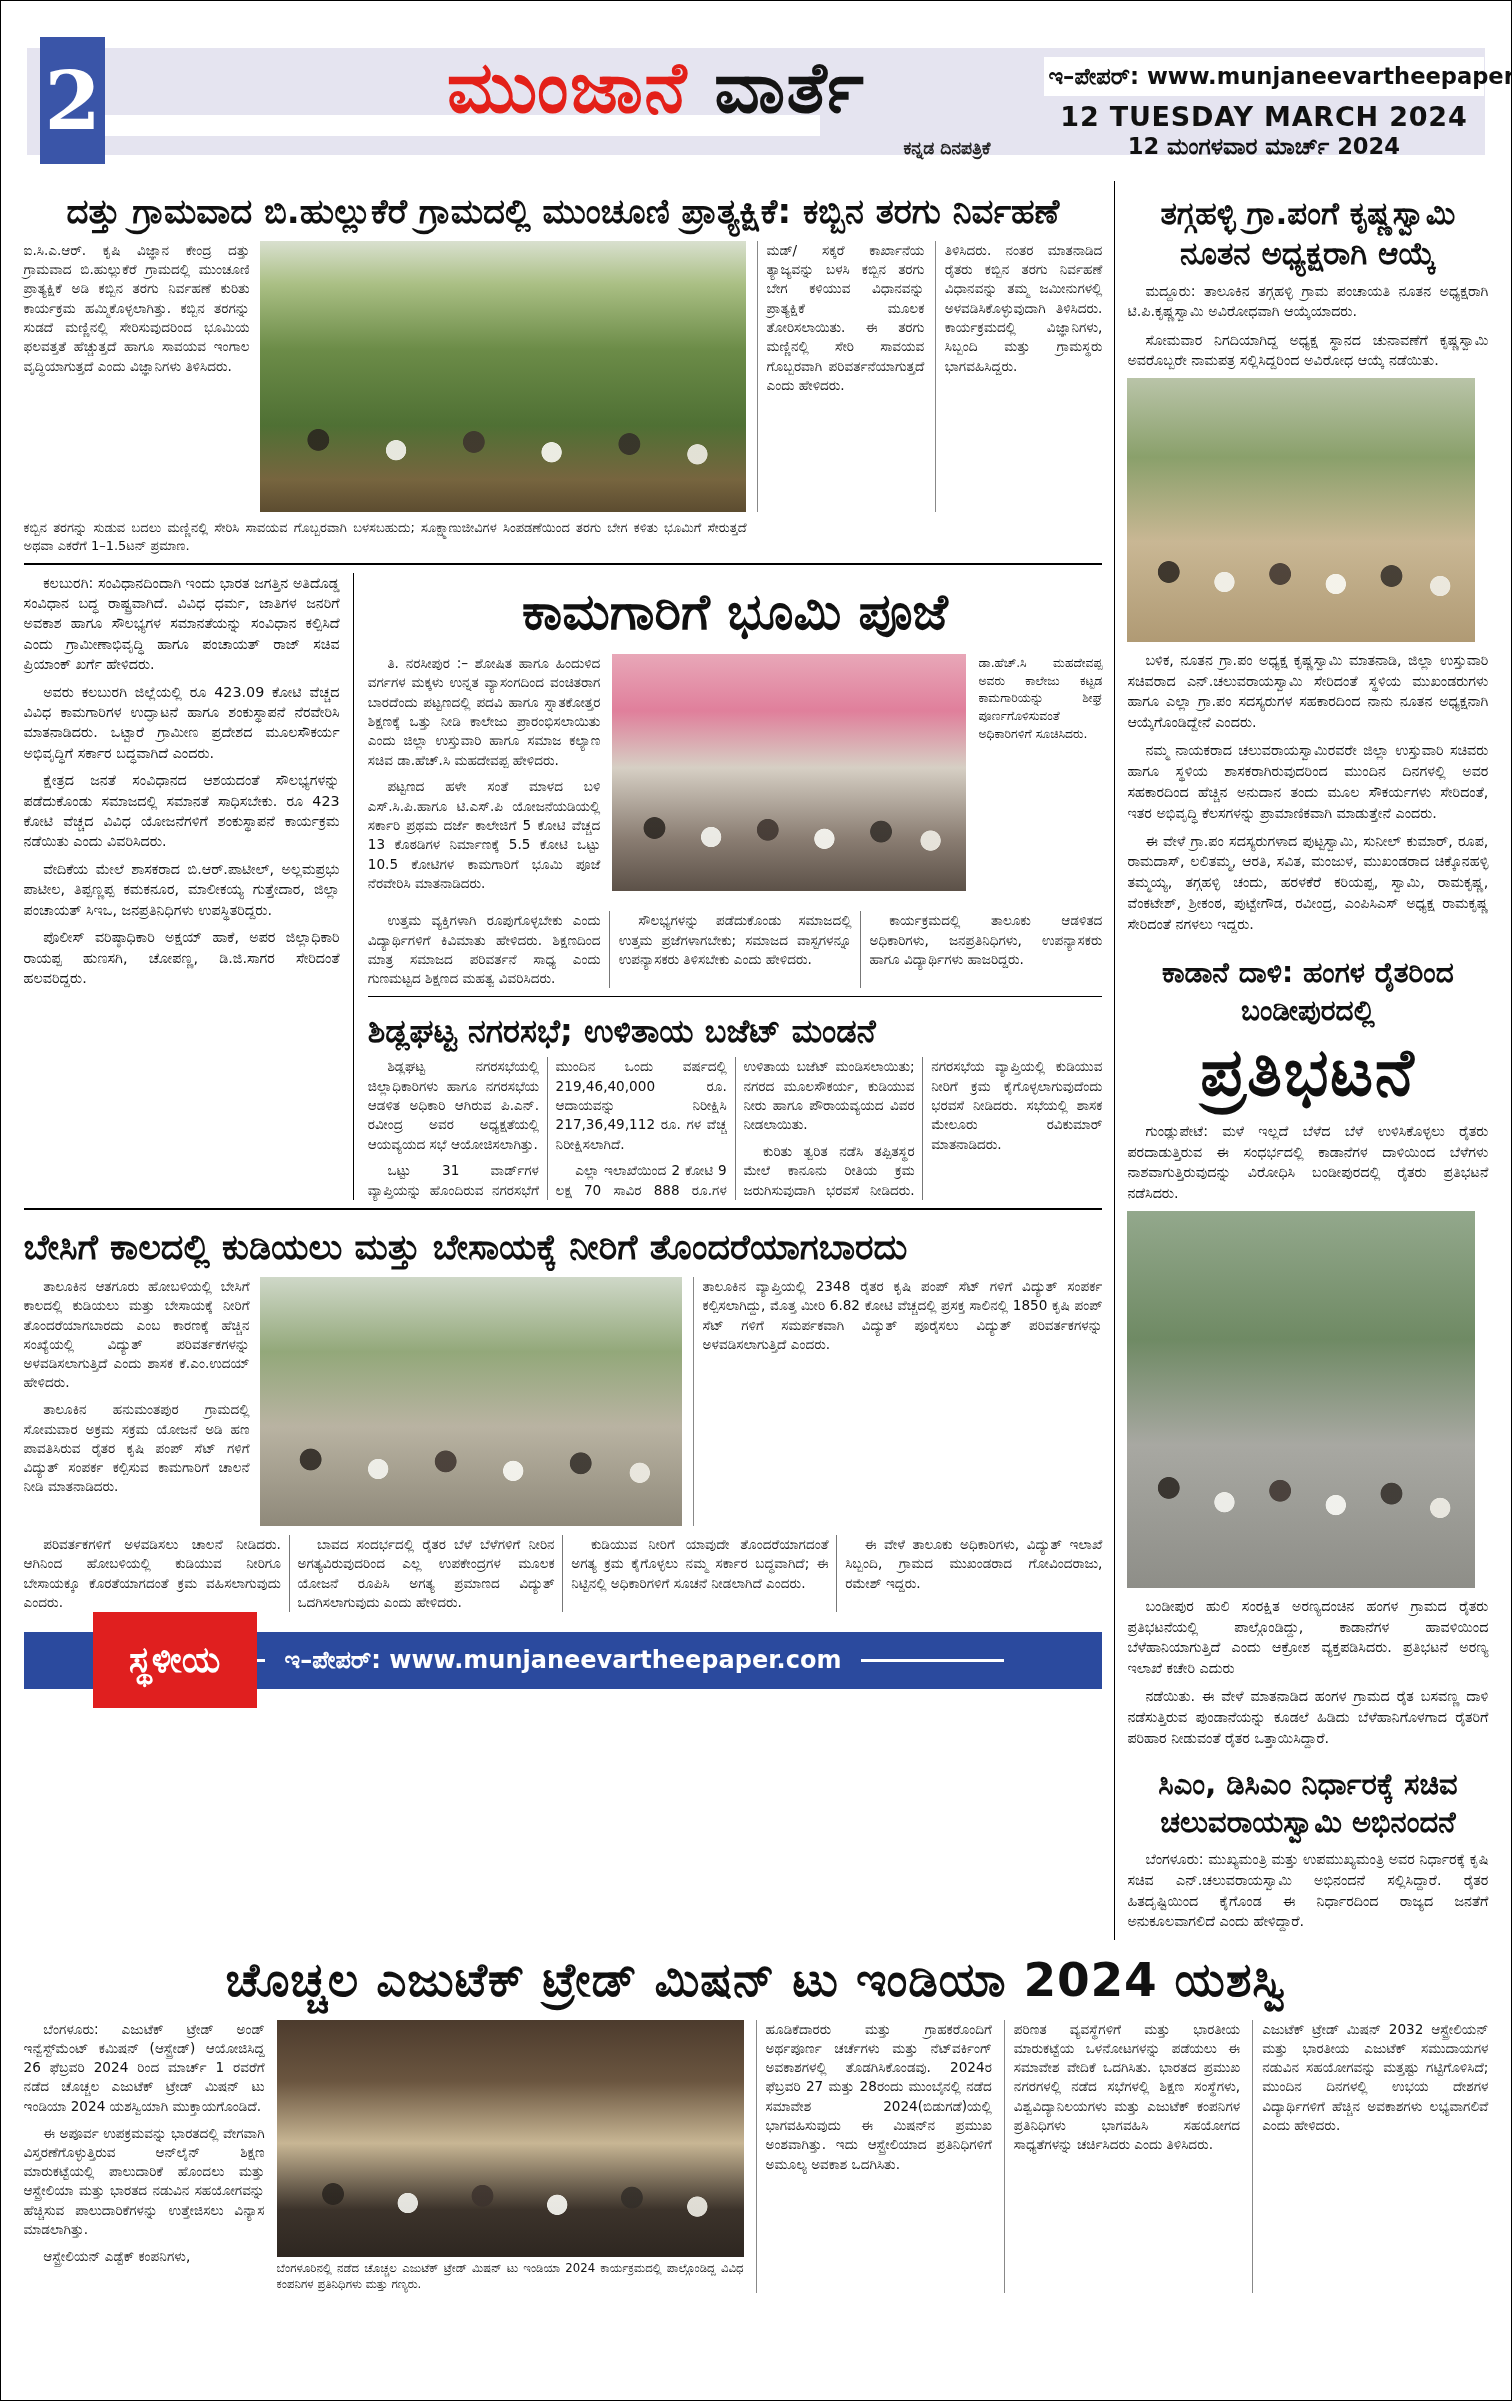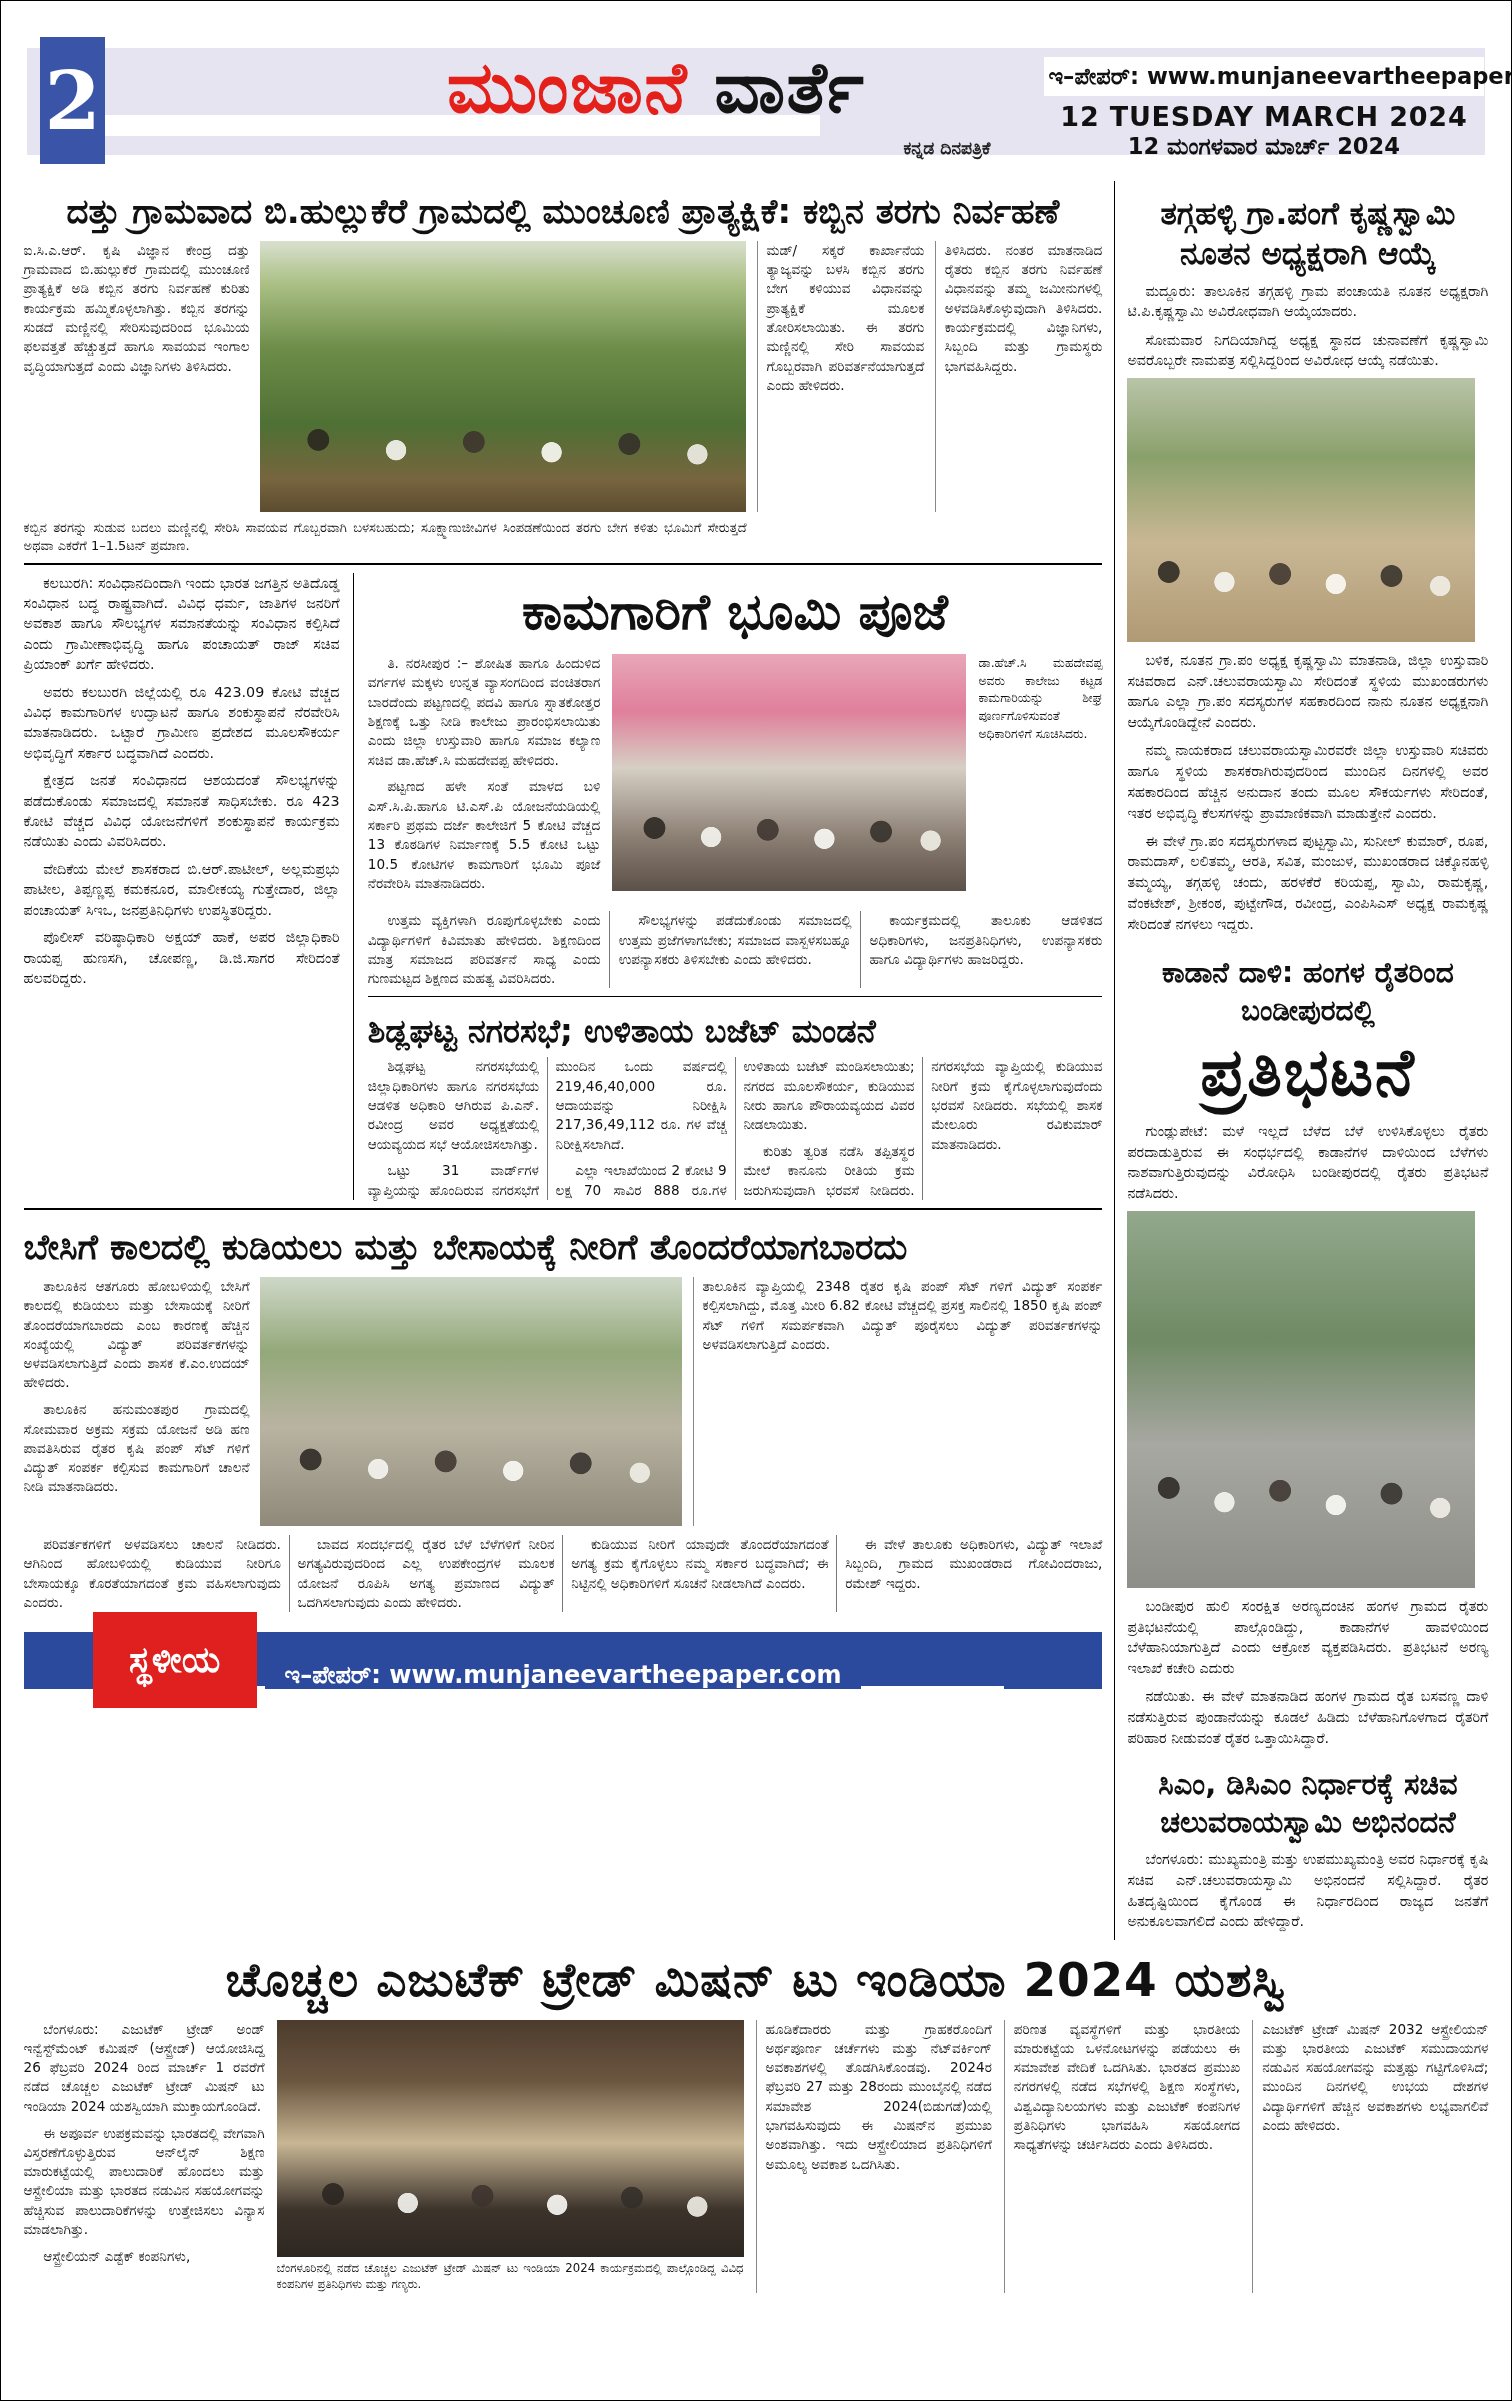--- a/index.html
+++ b/index.html
@@ -71,21 +71,21 @@
   .shidla-h{font-size:32px;font-weight:bold;padding:7.5px 0 7.5px;}
   .cols4{columns:4;column-gap:16.6px;column-rule:0.8px solid #777;}
   
   .besige-h{font-size:35px;font-weight:bold;padding:9px 0 9px;line-height:1.2;}
   .besige-row{display:flex;gap:10.5px;}
   .besige-col1{width:226px;flex:none;}
   .besige-col{flex:1;border-left:0.8px solid #888;padding-left:9px;}
   .besige-under{columns:4;column-gap:16.6px;column-rule:0.8px solid #777;margin-top:9px;}
   
   .banner{position:relative;height:57px;background:#2b4a9e;margin:19.6px 0 4.5px 0;
-    display:flex;align-items:flex-end;justify-content:center;gap:20px;}
+    display:flex;align-items:center;justify-content:center;gap:20px;}
   .banner-label{position:absolute;left:69px;top:-19.6px;width:164px;height:96px;background:#e01f1f;
     color:#fff;display:flex;align-items:center;justify-content:center;font-size:36px;font-weight:bold;}
   .banner-url{color:#fff;font-size:24px;font-weight:bold;white-space:nowrap;}
   .dashline{width:143px;height:3px;background:#fff;}
   
   .tagga-h{font-size:31px;font-weight:bold;text-align:center;line-height:1.3;padding:12px 0 7.5px;}
   .rail-txt{font-size:14.3px;line-height:1.45;text-align:justify;}
   .rail-txt p{margin:0 0 7.5px;text-indent:18px;}
   .kadane-small{font-size:28px;font-weight:bold;text-align:center;line-height:1.35;padding:12px 0 3px;}
   .kadane-big{font-size:66px;font-weight:bold;text-align:center;letter-spacing:1.5px;padding:1.5px 0 9px;}
@@ -158,21 +158,21 @@
                 <p>ತಿ. ನರಸೀಪುರ :– ಶೋಷಿತ ಹಾಗೂ ಹಿಂದುಳಿದ ವರ್ಗಗಳ ಮಕ್ಕಳು ಉನ್ನತ ವ್ಯಾಸಂಗದಿಂದ ವಂಚಿತರಾಗ ಬಾರದೆಂದು ಪಟ್ಟಣದಲ್ಲಿ ಪದವಿ ಹಾಗೂ ಸ್ನಾತಕೋತ್ತರ ಶಿಕ್ಷಣಕ್ಕೆ ಒತ್ತು ನೀಡಿ ಕಾಲೇಜು ಪ್ರಾರಂಭಿಸಲಾಯಿತು ಎಂದು ಜಿಲ್ಲಾ ಉಸ್ತುವಾರಿ ಹಾಗೂ ಸಮಾಜ ಕಲ್ಯಾಣ ಸಚಿವ ಡಾ.ಹೆಚ್.ಸಿ ಮಹದೇವಪ್ಪ ಹೇಳಿದರು.</p>
                 <p>ಪಟ್ಟಣದ ಹಳೇ ಸಂತೆ ಮಾಳದ ಬಳಿ ಎಸ್.ಸಿ.ಪಿ.ಹಾಗೂ ಟಿ.ಎಸ್.ಪಿ ಯೋಜನೆಯಡಿಯಲ್ಲಿ ಸರ್ಕಾರಿ ಪ್ರಥಮ ದರ್ಜೆ ಕಾಲೇಜಿಗೆ 5 ಕೋಟಿ ವೆಚ್ಚದ 13 ಕೊಠಡಿಗಳ ನಿರ್ಮಾಣಕ್ಕೆ 5.5 ಕೋಟಿ ಒಟ್ಟು 10.5 ಕೋಟಿಗಳ ಕಾಮಗಾರಿಗೆ ಭೂಮಿ ಪೂಜೆ ನೆರವೇರಿಸಿ ಮಾತನಾಡಿದರು.</p>
               </div>
               <div class="photo ph-pooja" style="width:354px;height:237px;">
                 <div class="people"></div>
               </div>
               <div class="bhoomi-side body-txt">ಡಾ.ಹೆಚ್.ಸಿ ಮಹದೇವಪ್ಪ ಅವರು ಕಾಲೇಜು ಕಟ್ಟಡ ಕಾಮಗಾರಿಯನ್ನು ಶೀಘ್ರ ಪೂರ್ಣಗೊಳಿಸುವಂತೆ ಅಧಿಕಾರಿಗಳಿಗೆ ಸೂಚಿಸಿದರು.</div>
             </div>
             <div class="cols3 body-txt">
               <p>ಉತ್ತಮ ವ್ಯಕ್ತಿಗಳಾಗಿ ರೂಪುಗೊಳ್ಳಬೇಕು ಎಂದು ವಿದ್ಯಾರ್ಥಿಗಳಿಗೆ ಕಿವಿಮಾತು ಹೇಳಿದರು. ಶಿಕ್ಷಣದಿಂದ ಮಾತ್ರ ಸಮಾಜದ ಪರಿವರ್ತನೆ ಸಾಧ್ಯ ಎಂದು ಗುಣಮಟ್ಟದ ಶಿಕ್ಷಣದ ಮಹತ್ವ ವಿವರಿಸಿದರು.</p>
-              <p>ಸೌಲಭ್ಯಗಳನ್ನು ಪಡೆದುಕೊಂಡು ಸಮಾಜದಲ್ಲಿ ಉತ್ತಮ ಪ್ರಜೆಗಳಾಗಬೇಕು; ಸಮಾಜದ ವಾಸ್ಬಳಸಬಹ್ನೂ ಉಪನ್ಯಾಸಕರು ತಿಳಿಸಬೇಕು ಎಂದು ಹೇಳಿದರು.</p>
+              <p>ಸೌಲಭ್ಯಗಳನ್ನು ಪಡೆದುಕೊಂಡು ಸಮಾಜದಲ್ಲಿ ಉತ್ತಮ ಪ್ರಜೆಗಳಾಗಬೇಕು; ಸಮಾಜದ ವಾಸ್ಟಗಳನ್ನೂ ಉಪನ್ಯಾಸಕರು ತಿಳಿಸಬೇಕು ಎಂದು ಹೇಳಿದರು.</p>
               <p>ಕಾರ್ಯಕ್ರಮದಲ್ಲಿ ತಾಲೂಕು ಆಡಳಿತದ ಅಧಿಕಾರಿಗಳು, ಜನಪ್ರತಿನಿಧಿಗಳು, ಉಪನ್ಯಾಸಕರು ಹಾಗೂ ವಿದ್ಯಾರ್ಥಿಗಳು ಹಾಜರಿದ್ದರು.</p>
             </div>
           </div>
 
           <div class="hr2"></div>
 
           <div>
             <div class="shidla-h">ಶಿಡ್ಲಘಟ್ಟ ನಗರಸಭೆ; ಉಳಿತಾಯ ಬಜೆಟ್ ಮಂಡನೆ</div>
             <div class="cols4 body-txt">
               <p>ಶಿಡ್ಲಘಟ್ಟ ನಗರಸಭೆಯಲ್ಲಿ ಜಿಲ್ಲಾಧಿಕಾರಿಗಳು ಹಾಗೂ ನಗರಸಭೆಯ ಆಡಳಿತ ಅಧಿಕಾರಿ ಆಗಿರುವ ಪಿ.ಎನ್. ರವೀಂದ್ರ ಅವರ ಅಧ್ಯಕ್ಷತೆಯಲ್ಲಿ ಆಯವ್ಯಯದ ಸಭೆ ಆಯೋಜಿಸಲಾಗಿತ್ತು.</p>

